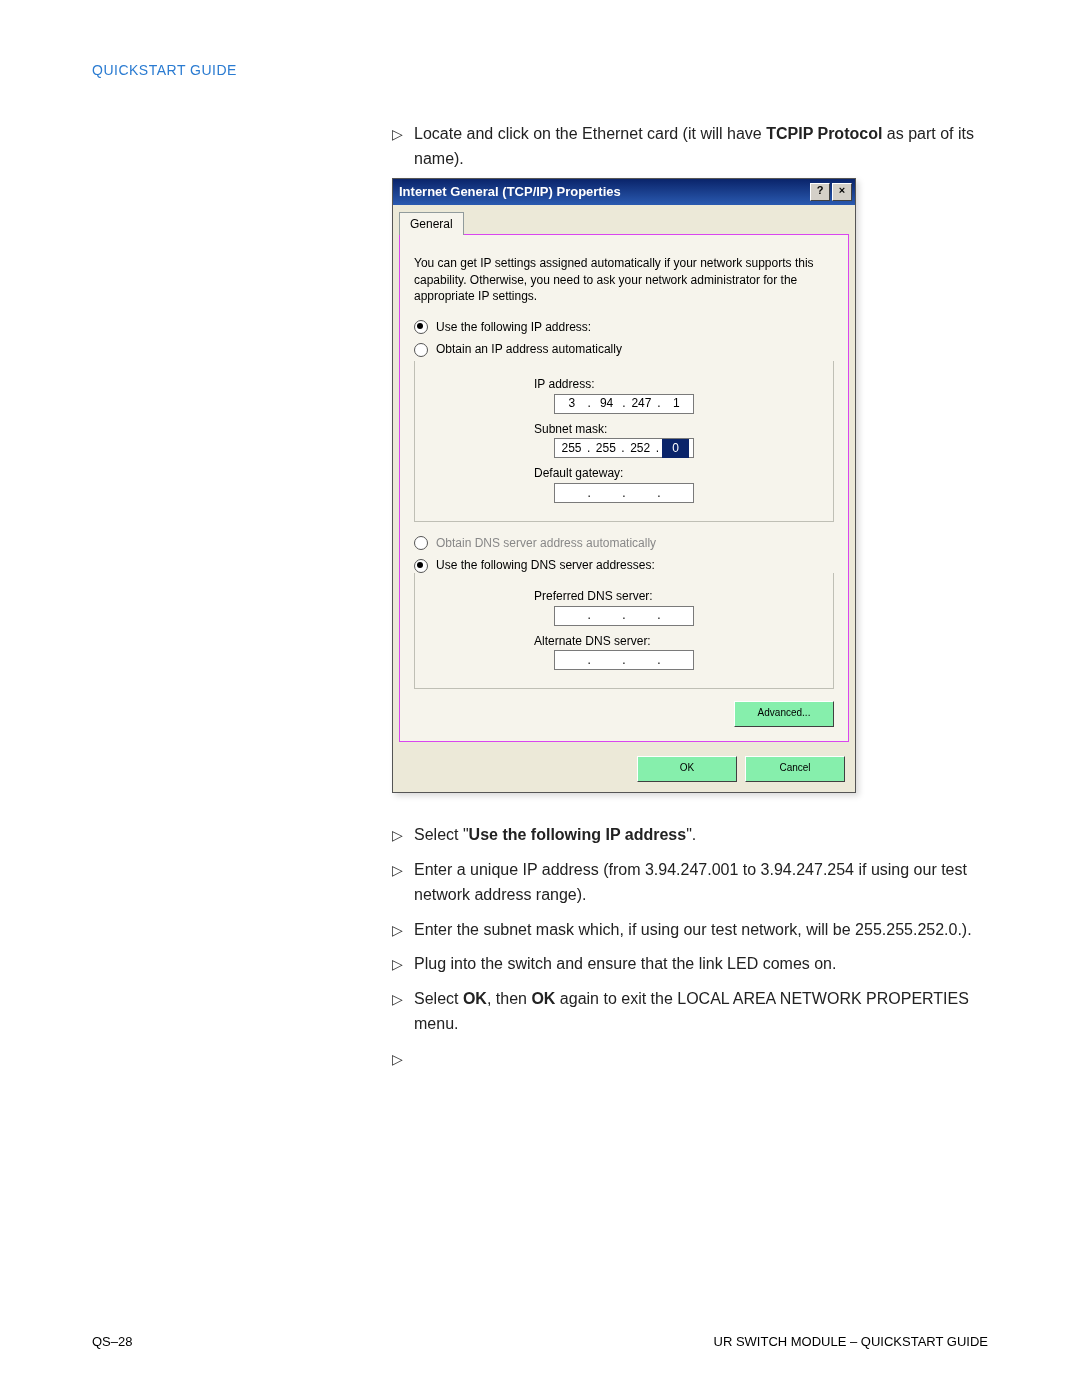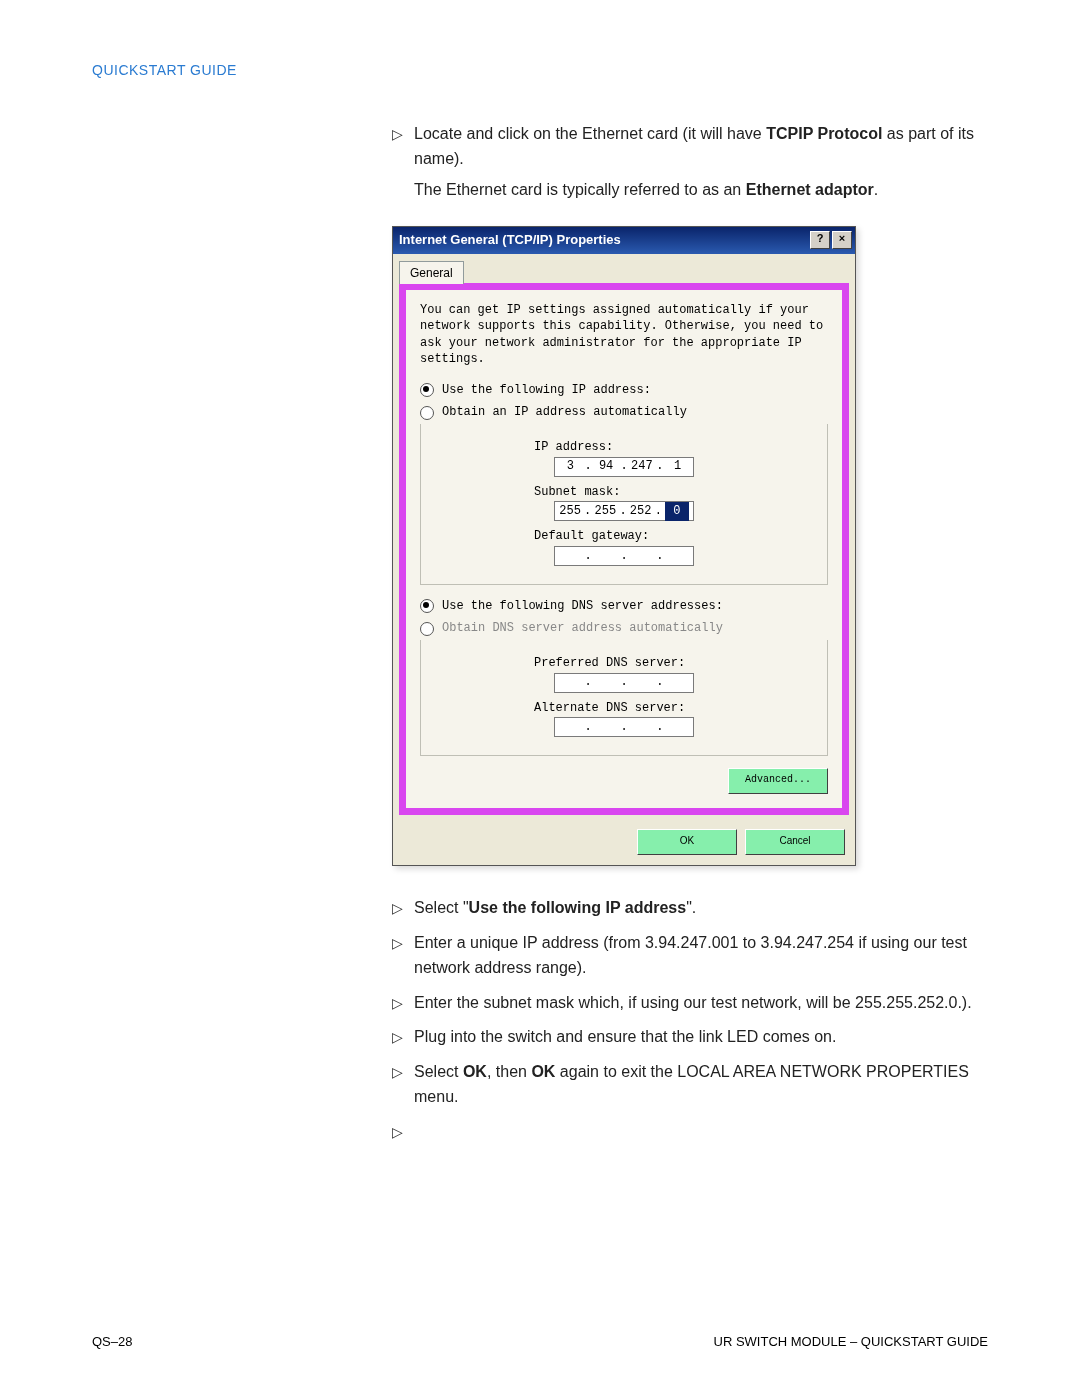--- a/index.html
+++ b/index.html
@@ -94,24 +94,23 @@
     border: 1px solid #919b9c;
     border-bottom: none;
     padding: 2px 10px;
     font-size: 12px;
     position: relative;
     top: 1px;
     background:#f6f4ec;
   }
   .panel {
     margin: 0 6px 6px 6px;
-    border: 7px solid #d946ef;
+    border: 1px solid #d946ef;
     background: #f6f4ec;
-    padding: 12px 14px 14px 14px;
-    font-family: Liberation Mono, monospace;
+    padding: 20px 14px 14px 14px;
   }
   .desc {
     font-size: 12px;
     margin-bottom: 14px;
     line-height: 1.35;
   }
   .radio-row {
     display: flex;
     align-items: center;
     margin: 4px 0;
@@ -216,23 +215,20 @@
 <div class="page">
   <div class="header">QUICKSTART GUIDE</div>
 
   <div class="content">
     <div class="step">
       <div class="tri">▷</div>
       <div class="txt">
         <span>Locate and click on the Ethernet card (it will have </span><b>TCPIP Protocol</b><span> as part of its name).</span>
       </div>
     </div>
-    <div class="note">
-      <span>The Ethernet card is typically referred to as an </span><b>Ethernet adaptor</b><span>.</span>
-    </div>
 
     <div class="dialog">
       <div class="titlebar">
         <span>Internet General (TCP/IP) Properties</span>
         <span class="spacer"></span>
         <div class="tb-btn">?</div>
         <div class="tb-btn">×</div>
       </div>
       <div class="tabs">
         <div class="tab">General</div>
@@ -281,27 +277,27 @@
                 <span class="dot">.</span>
                 <span>&nbsp;</span>
                 <span class="dot">.</span>
                 <span>&nbsp;</span>
                 <span class="dot">.</span>
                 <span>&nbsp;</span>
             </div>
           </div>
         </div>
 
+        <div class="radio-row disabled">
+          <div class="radio"></div>
+          <span>Obtain DNS server address automatically</span>
+        </div>
         <div class="radio-row" style="margin-bottom:0;">
           <div class="radio sel"></div>
           <span>Use the following DNS server addresses:</span>
-        </div>
-        <div class="radio-row disabled">
-          <div class="radio"></div>
-          <span>Obtain DNS server address automatically</span>
         </div>
         <div class="groupbox neg">
           <div class="field-row">
             <div class="lbl">Preferred DNS server:</div>
             <div class="ipbox">
               <span>&nbsp;</span>
                 <span class="dot">.</span>
                 <span>&nbsp;</span>
                 <span class="dot">.</span>
                 <span>&nbsp;</span>

